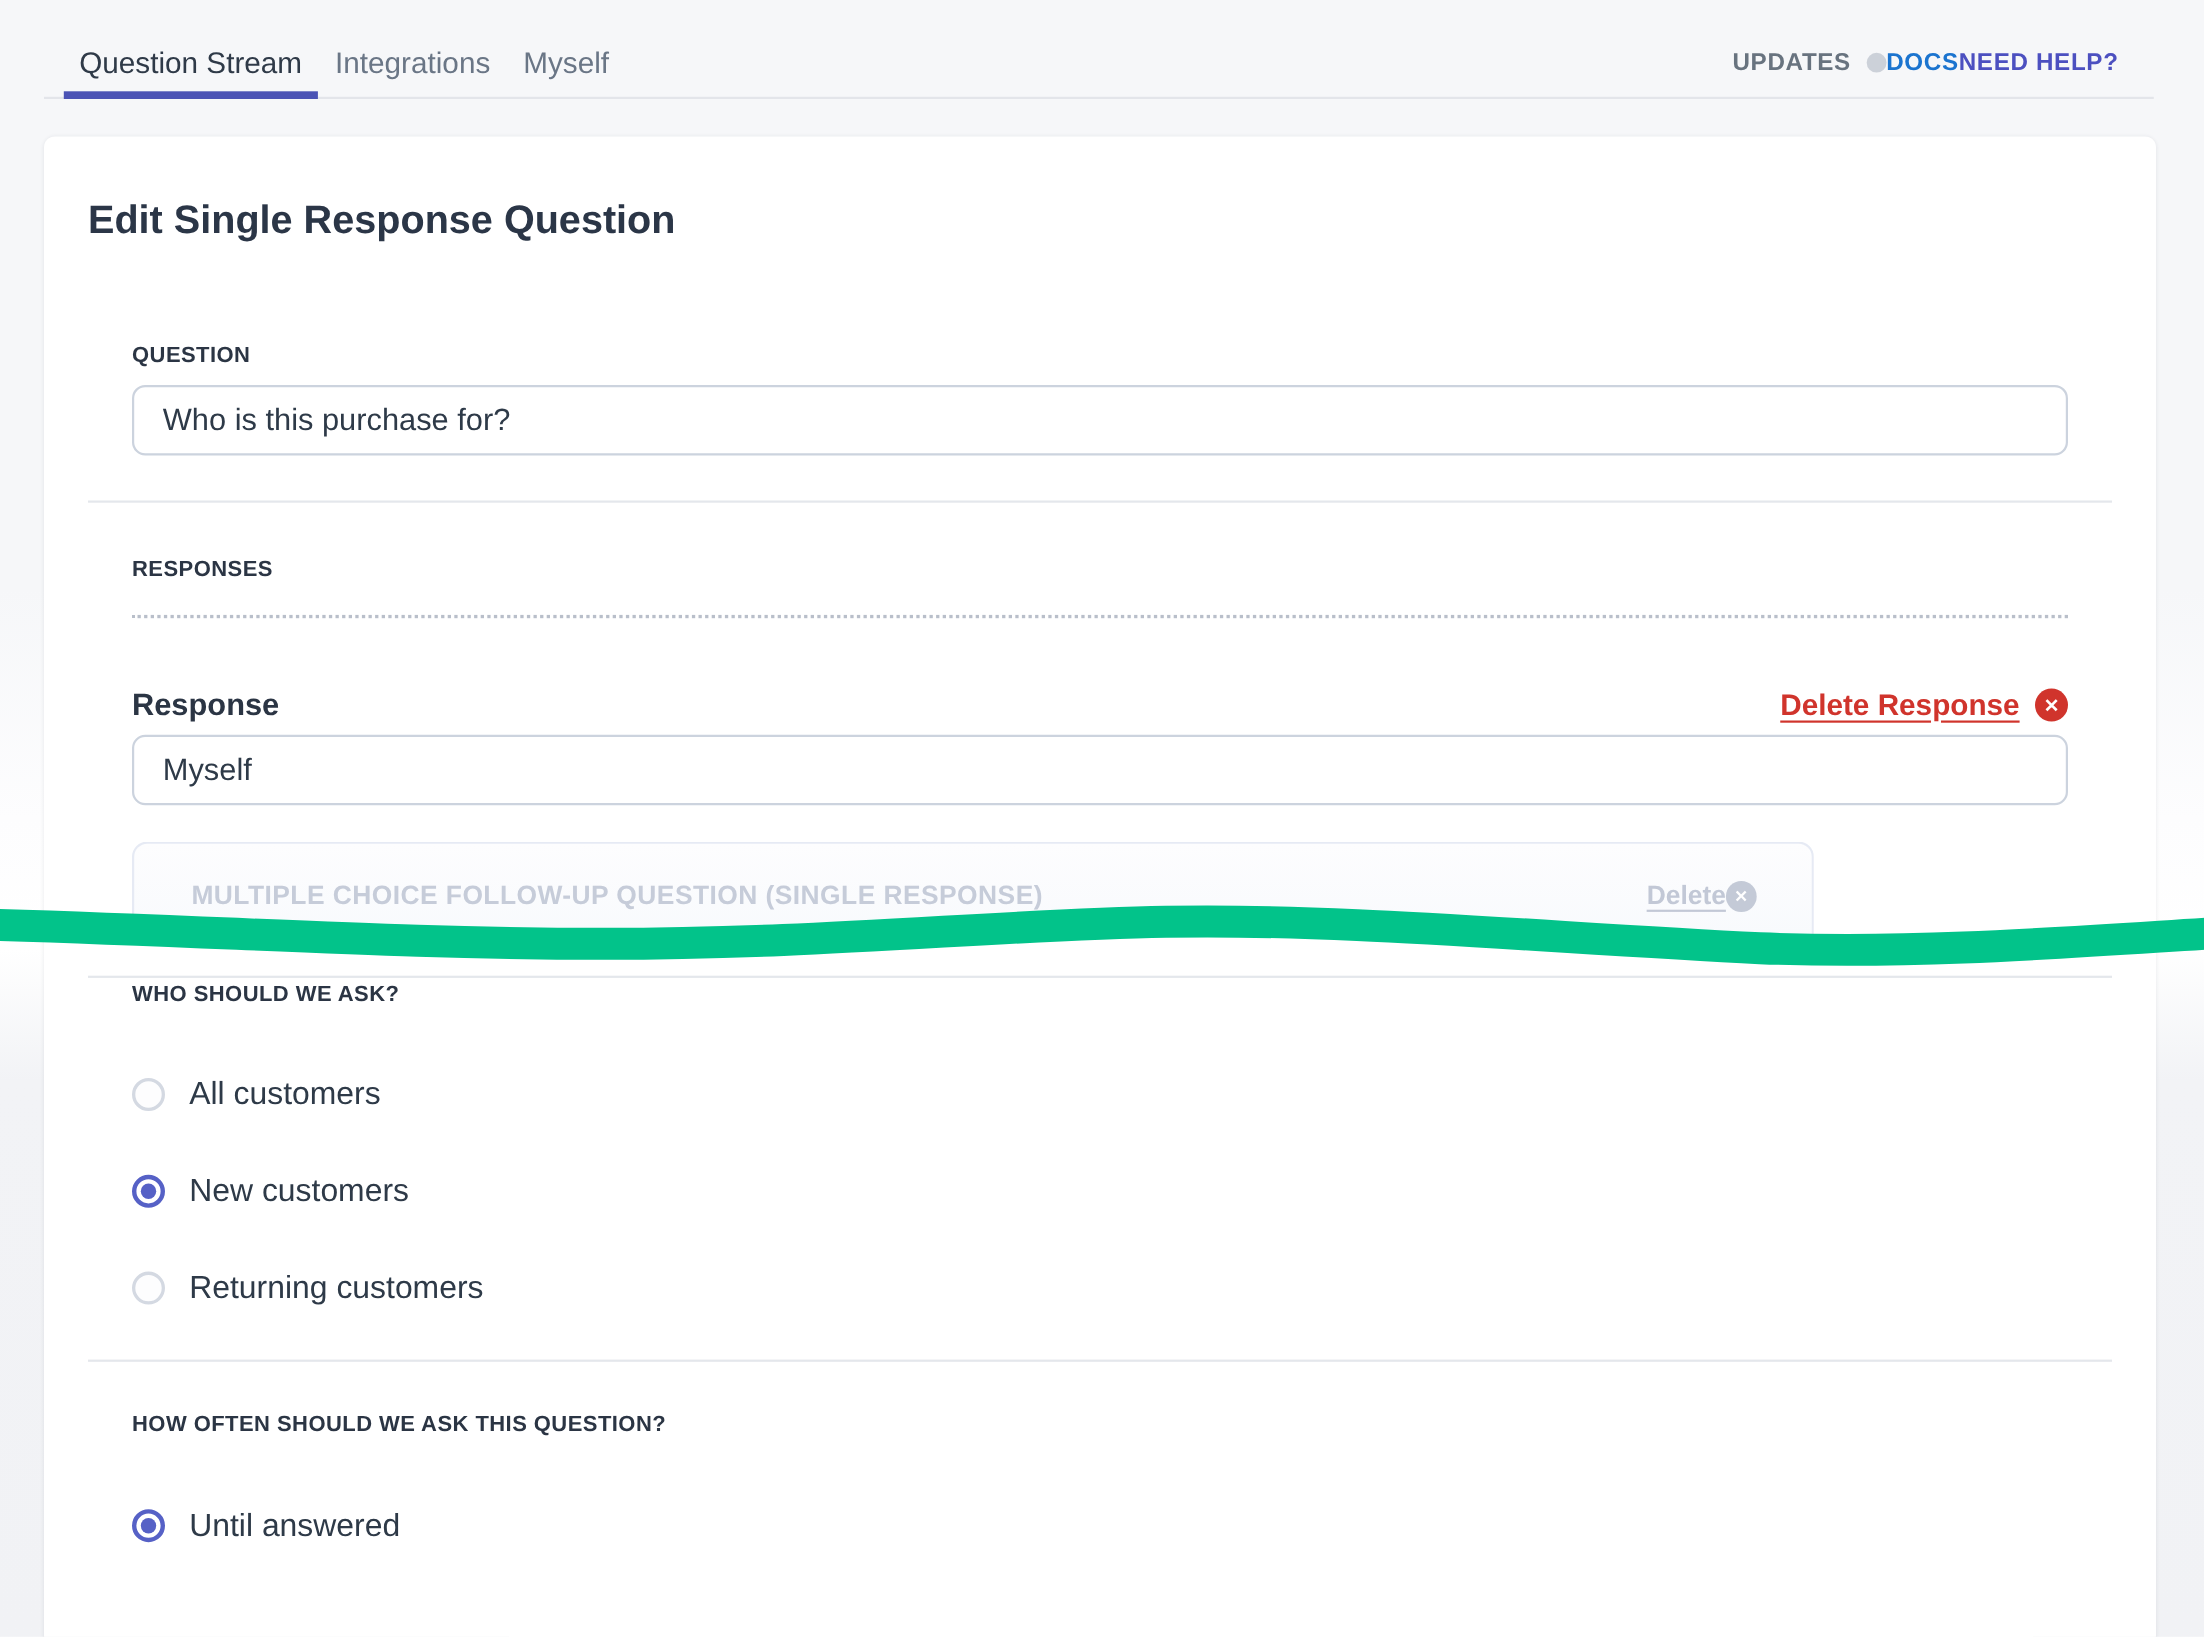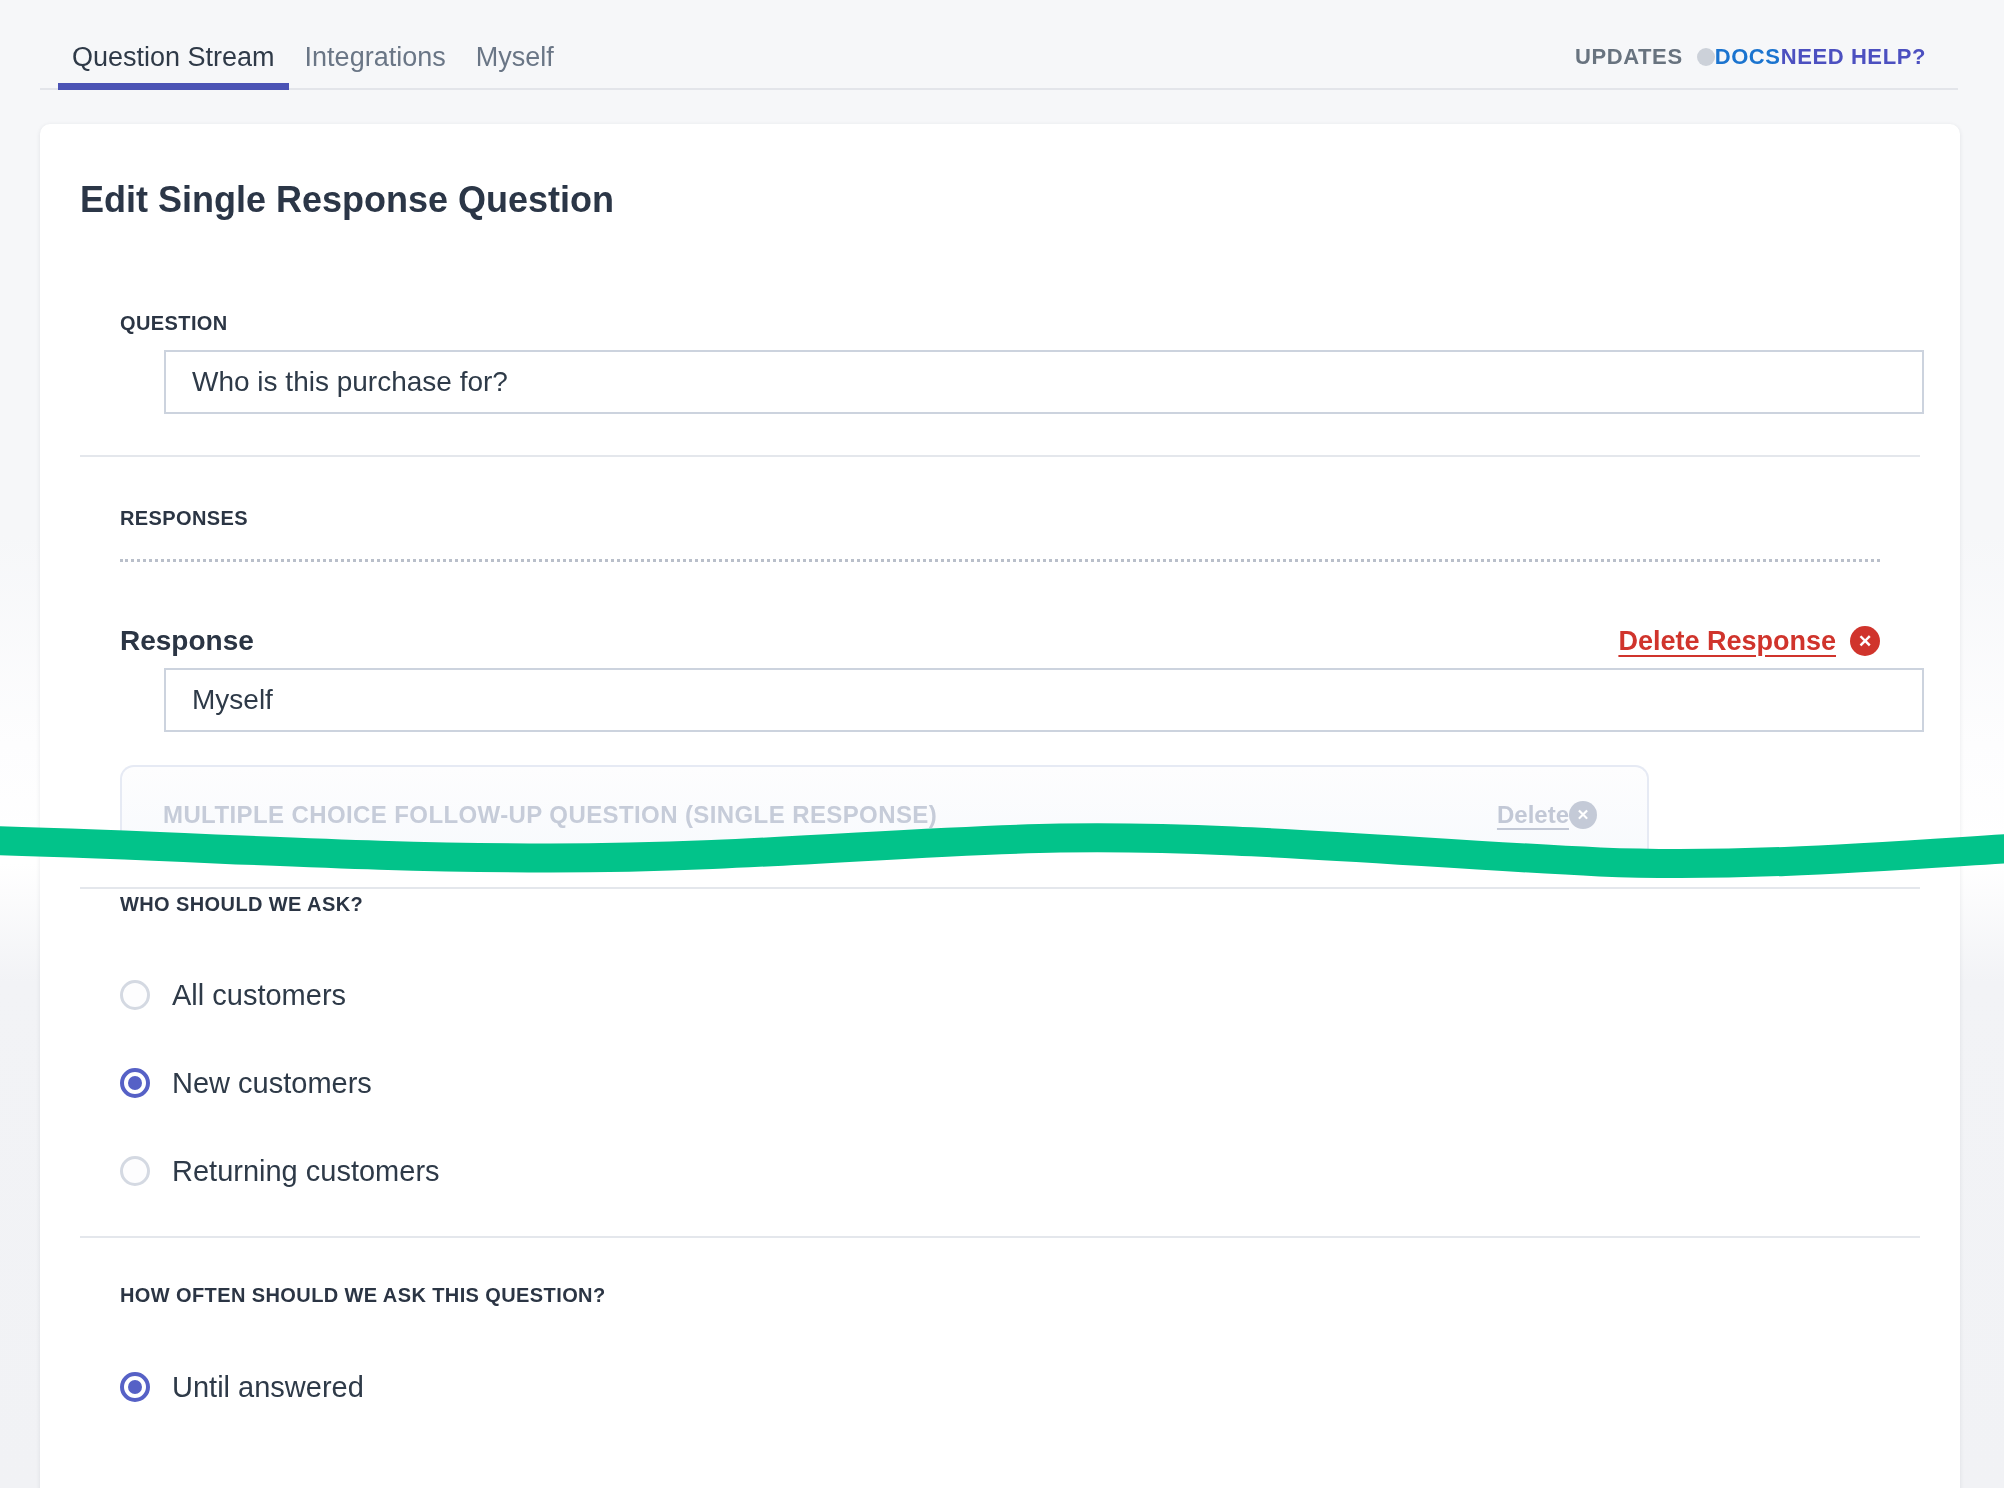--- a/index.html
+++ b/index.html
@@ -59,24 +59,24 @@
 
   h1.page-title { font-size: 36px; line-height: 44px; font-weight: 700; color: #2b3647; }
 
   .section-label {
     font-size: 20px; line-height: 30px; font-weight: 700;
     letter-spacing: 0.4px; color: #2b3544;
   }
   .lbl-question { margin-top: 86px; }
   .text-input {
     display: block; width: 100%; height: 64px; margin-top: 12px;
-    border: 2px solid #ccd3de; border-radius: 0;
+    border: 2px solid #ccd3de; border-radius: 12px;
     padding: 0 26px; font-size: 28px; color: #2e3a48;
     font-family: "Liberation Sans", sans-serif;
-    background: #fff; outline: none; margin-left: 44px;
+    background: #fff; outline: none;
   }
   .divider { border: none; border-top: 2px solid #e4e7ec; margin-top: 41px; }
   .divider.d2 { margin-top: 37px; }
   .divider.d3 { margin-top: 49px; }
   .lbl-responses { margin-top: 46px; }
   .dotted-divider { border: none; border-top: 3px dotted #b9bfca; margin-top: 26px; }
 
   .response-header {
     margin-top: 62px; height: 34px;
     display: flex; align-items: center; justify-content: space-between;
@@ -97,21 +97,21 @@
 
   
   .followup {
     margin-top: 33px;
     width: 1529px;
     height: 85px;
     border: 2px solid #e6eaf4;
     border-bottom: none;
     border-radius: 14px 14px 0 0;
     background: linear-gradient(180deg, #fdfdfe 0%, #f8fafd 100%);
-    padding: 34px 50px 0 41px;
+    padding: 34px 50px 0 52px;
     display: flex; align-items: flex-start; justify-content: space-between;
     overflow: hidden;
     text-align: center;
   }
   .followup-label {
     font-size: 24px; font-weight: 700; letter-spacing: 0.4px; color: #c6ccd9;
   }
   .followup-delete {
     display: flex; align-items: center; gap: 0;
     color: #c2c8d6; font-size: 24px; font-weight: 600; cursor: pointer;

